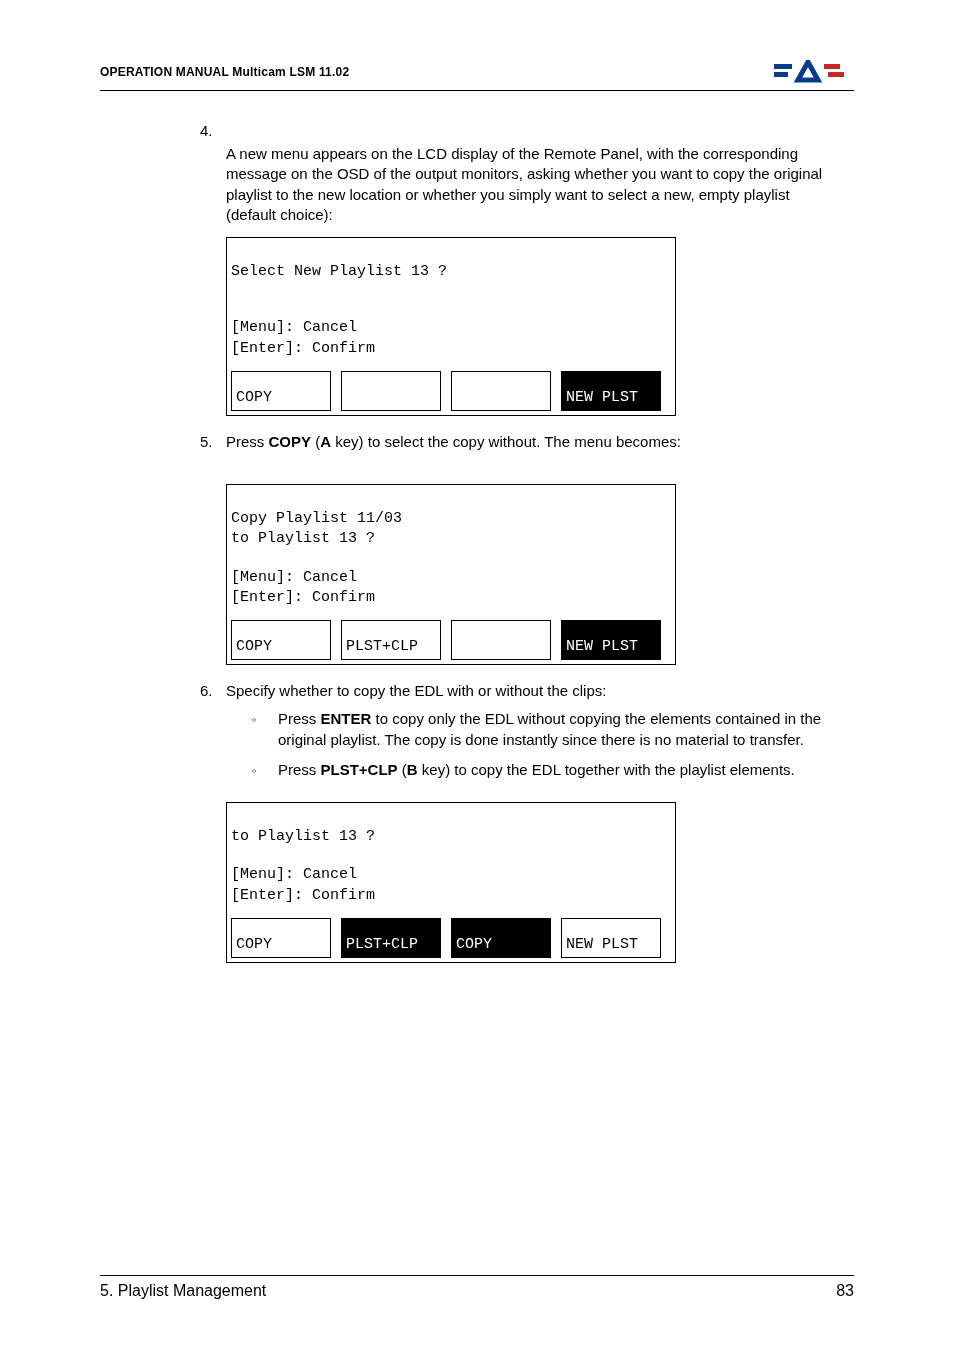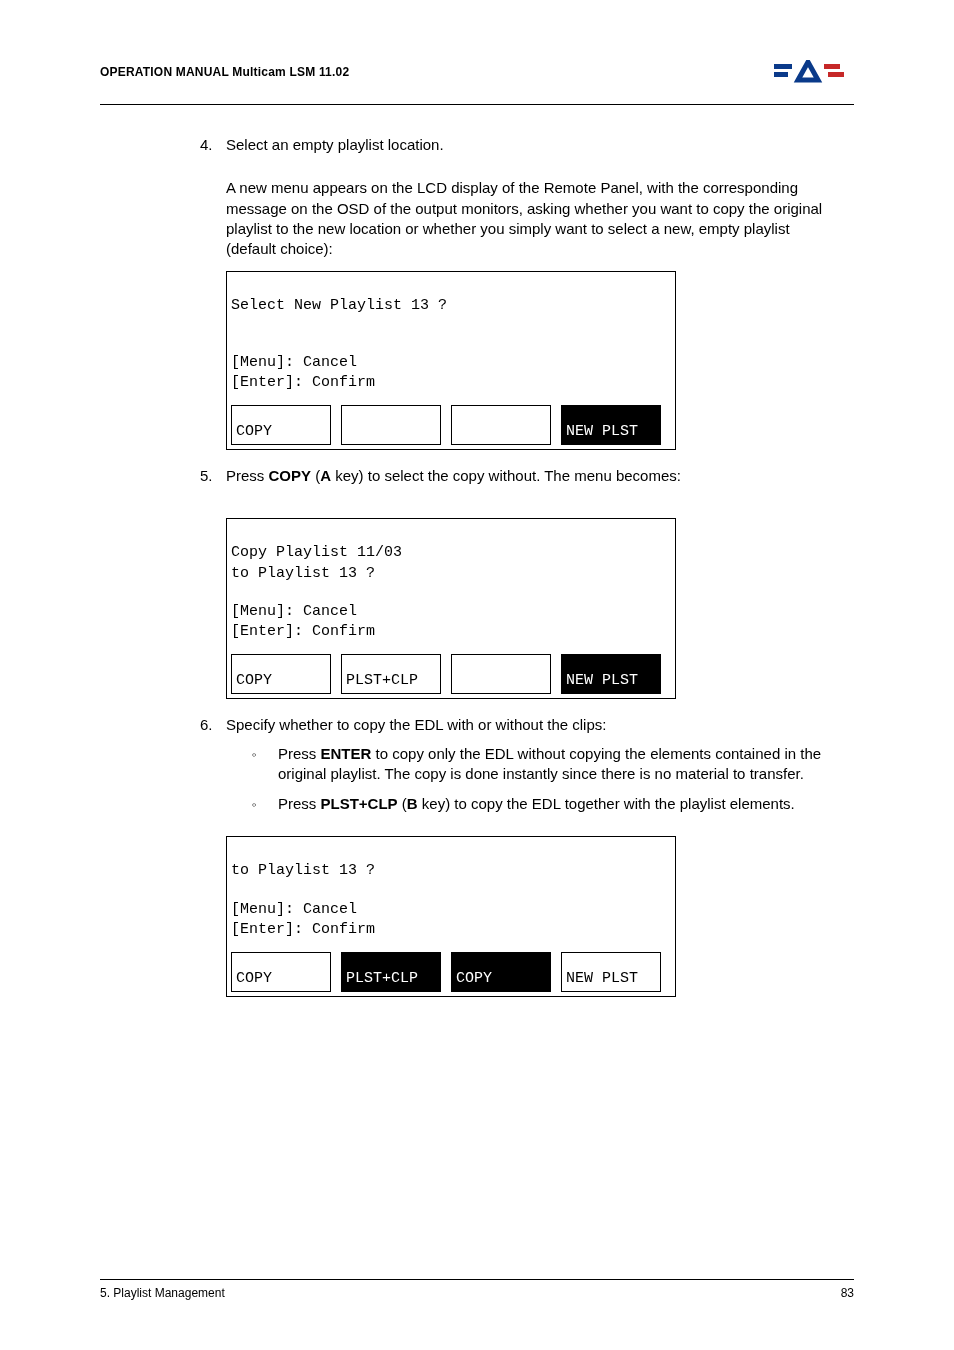--- a/index.html
+++ b/index.html
@@ -1,36 +1,36 @@
 <!DOCTYPE html>
 <html><head>
 <meta charset="utf-8">
 <style>
   * { box-sizing: border-box; margin: 0; padding: 0; }
   html, body { width: 954px; height: 1350px; background: #fff; font-family: Arial, Helvetica, sans-serif; color: #000; }
   .page { position: relative; width: 954px; height: 1350px; padding: 60px 100px 60px 100px; }
-  .header-row { display: flex; justify-content: space-between; align-items: center; border-bottom: 1px solid #000; padding-bottom: 20px; margin-bottom: 30px; }
+  .header-row { display: flex; justify-content: space-between; align-items: center; border-bottom: 1px solid #000; padding-bottom: 6px; margin-bottom: 30px; }
   .header-title { font-size: 12px; font-weight: bold; letter-spacing: 0.2px; }
   .logo { width: 80px; height: 24px; display: flex; align-items: center; justify-content: center; gap: 2px; }
   .logo svg { width: 80px; height: 24px; }
   .content { margin-left: 100px; margin-right: 20px; font-size: 15px; line-height: 1.35; }
   .list-row { display: flex; margin-bottom: 8px; }
   .list-num { width: 26px; flex-shrink: 0; }
   .list-body { flex: 1; }
   .para { margin-top: 23px; }
   .lcd { margin-top: 12px; margin-bottom: 16px; border: 1px solid #000; width: 450px; padding: 24px 4px 4px 4px; font-family: "Courier New", Courier, monospace; font-size: 15px; }
   .lcd .line { white-space: pre; min-height: 18px; }
   .lcd .btnrow { display: flex; gap: 10px; margin-top: 12px; }
   .lcd .btn { border: 1px solid #000; width: 100px; height: 40px; display: flex; align-items: flex-end; padding: 0 4px 2px 4px; font-family: "Courier New", Courier, monospace; font-size: 15px; }
   .lcd .btn.dark { background: #000; color: #fff; }
   .sublist { margin-top: 8px; margin-left: 26px; }
   .sub-row { display: flex; margin-bottom: 10px; }
   .sub-bullet { width: 26px; flex-shrink: 0; font-size: 13px; padding-top: 2px; }
   .sub-body { flex: 1; }
-  .footer { position: absolute; bottom: 50px; left: 100px; right: 100px; display: flex; justify-content: space-between; font-size: 12px; border-top: 1px solid #000; padding-top: 6px; }
+  .footer { position: absolute; bottom: 50px; left: 100px; right: 100px; display: flex; justify-content: space-between; font-size: 16px; border-top: 1px solid #000; padding-top: 6px; }
   b { font-weight: bold; }
 </style>
 </head>
 <body>
 
 <div class="page">
 
   <div class="header-row">
     <div class="header-title">OPERATION MANUAL Multicam LSM 11.02</div>
     <div class="logo">
@@ -42,21 +42,20 @@
         <rect x="54" y="12" width="16" height="5" fill="#c62828"></rect>
       </svg>
     </div>
   </div>
 
   <div class="content">
 
     <div class="list-row">
       <div class="list-num">4.</div>
       <div class="list-body">
-        <div>Select an empty playlist location.</div>
         <div class="para">A new menu appears on the LCD display of the Remote Panel, with the corresponding message on the OSD of the output monitors, asking whether you want to copy the original playlist to the new location or whether you simply want to select a new, empty playlist (default choice):</div>
       </div>
     </div>
 
     <div class="lcd" style="margin-left:26px;">
       <div class="line">Select New Playlist 13 ?</div>
       <div class="line"></div>
       <div class="line"></div>
       <div class="line">[Menu]: Cancel</div>
       <div class="line">[Enter]: Confirm</div>

